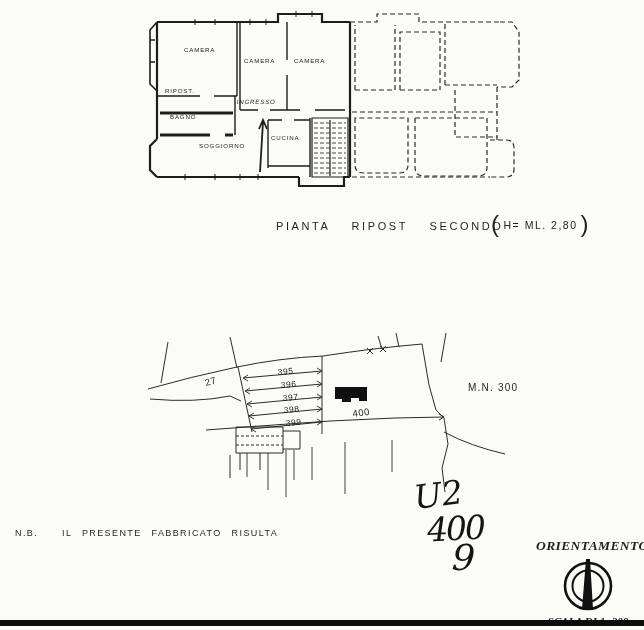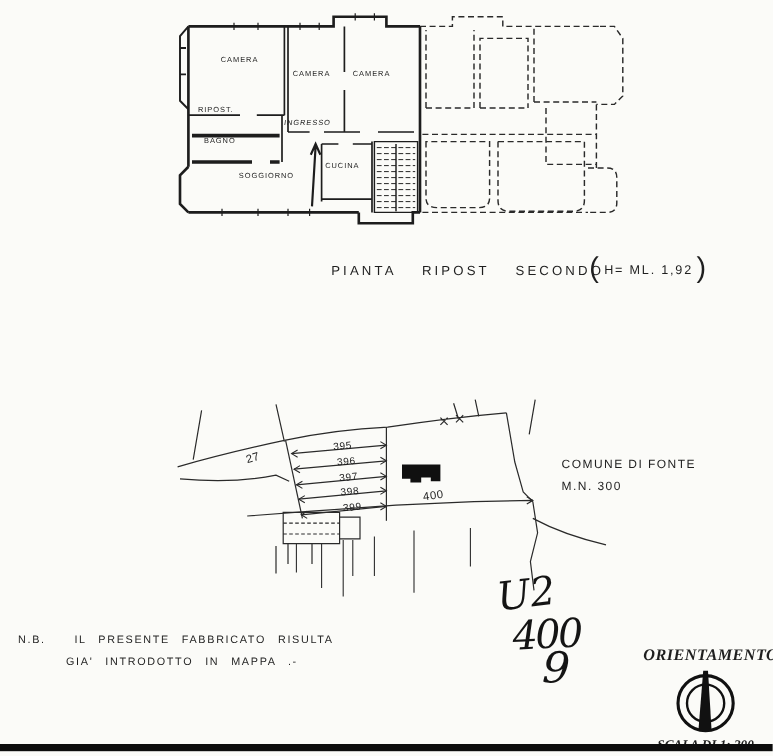--- a/index.html
+++ b/index.html
@@ -73,21 +73,21 @@
     <text x="170" y="119">BAGNO</text>
     <text x="251" y="104" transform="skewX(-8)">INGRESSO</text>
     <text x="199" y="148">SOGGIORNO</text>
     <text x="271" y="140">CUCINA</text>
   </g>
 </svg>
 
 <div class="abs caption">PIANTA RIPOST SECONDO</div>
 <div class="abs caption-note">
   <span class="paren">(</span>
-  <span>H= ML. 1,92</span>
+  <span>H= ML. 2,80</span>
   <span class="paren">)</span>
 </div>
 
 <svg class="abs" style="left:0;top:320px" width="644" height="190" viewBox="0 320 644 190">
   <g fill="none" stroke="#2a2a2a" stroke-width="1">
     <path d="M168,342 L161,383 M230,337 L237,368 M148,389 Q190,377 237,367 M150,399 Q195,403 230,396 L241,401"></path>
     <path d="M238,367 L252,432"></path>
     <path d="M322,356 V434"></path>
     <path d="M243,378 L322,371 M245,391 L322,384 M247,404 L322,397 M249,416 L322,409 M251,429 L322,422"></path>
     <path stroke-width=".9" d="M248,375 L243,378 L248,381 M250,388 L245,391 L250,394 M252,401 L247,404 L252,407 M254,413 L249,416 L254,419 M256,426 L251,429 L256,432
@@ -105,30 +105,28 @@
     <text x="281" y="388" transform="rotate(-5 281 388)">396</text>
     <text x="283" y="401" transform="rotate(-5 283 401)">397</text>
     <text x="284" y="413" transform="rotate(-5 284 413)">398</text>
     <text x="286" y="426" transform="rotate(-5 286 426)">399</text>
     <text x="206" y="386" font-size="9.5" transform="rotate(-16 206 386)">27</text>
     <text x="353" y="417" font-size="9.5" transform="rotate(-8 353 417)">400</text>
   </g>
 </svg>
 
 <div class="abs cadastral">
-  <div>COMUNE DI FONTE</div>
   <div>M.N. 300</div>
 </div>
 
 <div class="abs nb">
   <span>
     <span class="prefix">N.B.</span>
     <span>IL PRESENTE FABBRICATO RISULTA</span>
   </span>
-  <span class="indent">GIA' INTRODOTTO IN MAPPA .-</span>
 </div>
 
 <div class="abs hand hw1">U2</div>
 <div class="abs hand hw2">400</div>
 <div class="abs hand hw3">9</div>
 
 <div class="abs orientation">
   <div class="title">ORIENTAMENTO</div>
   <div class="compass-wrap">
     <svg width="56" height="56" viewBox="0 0 56 56">

